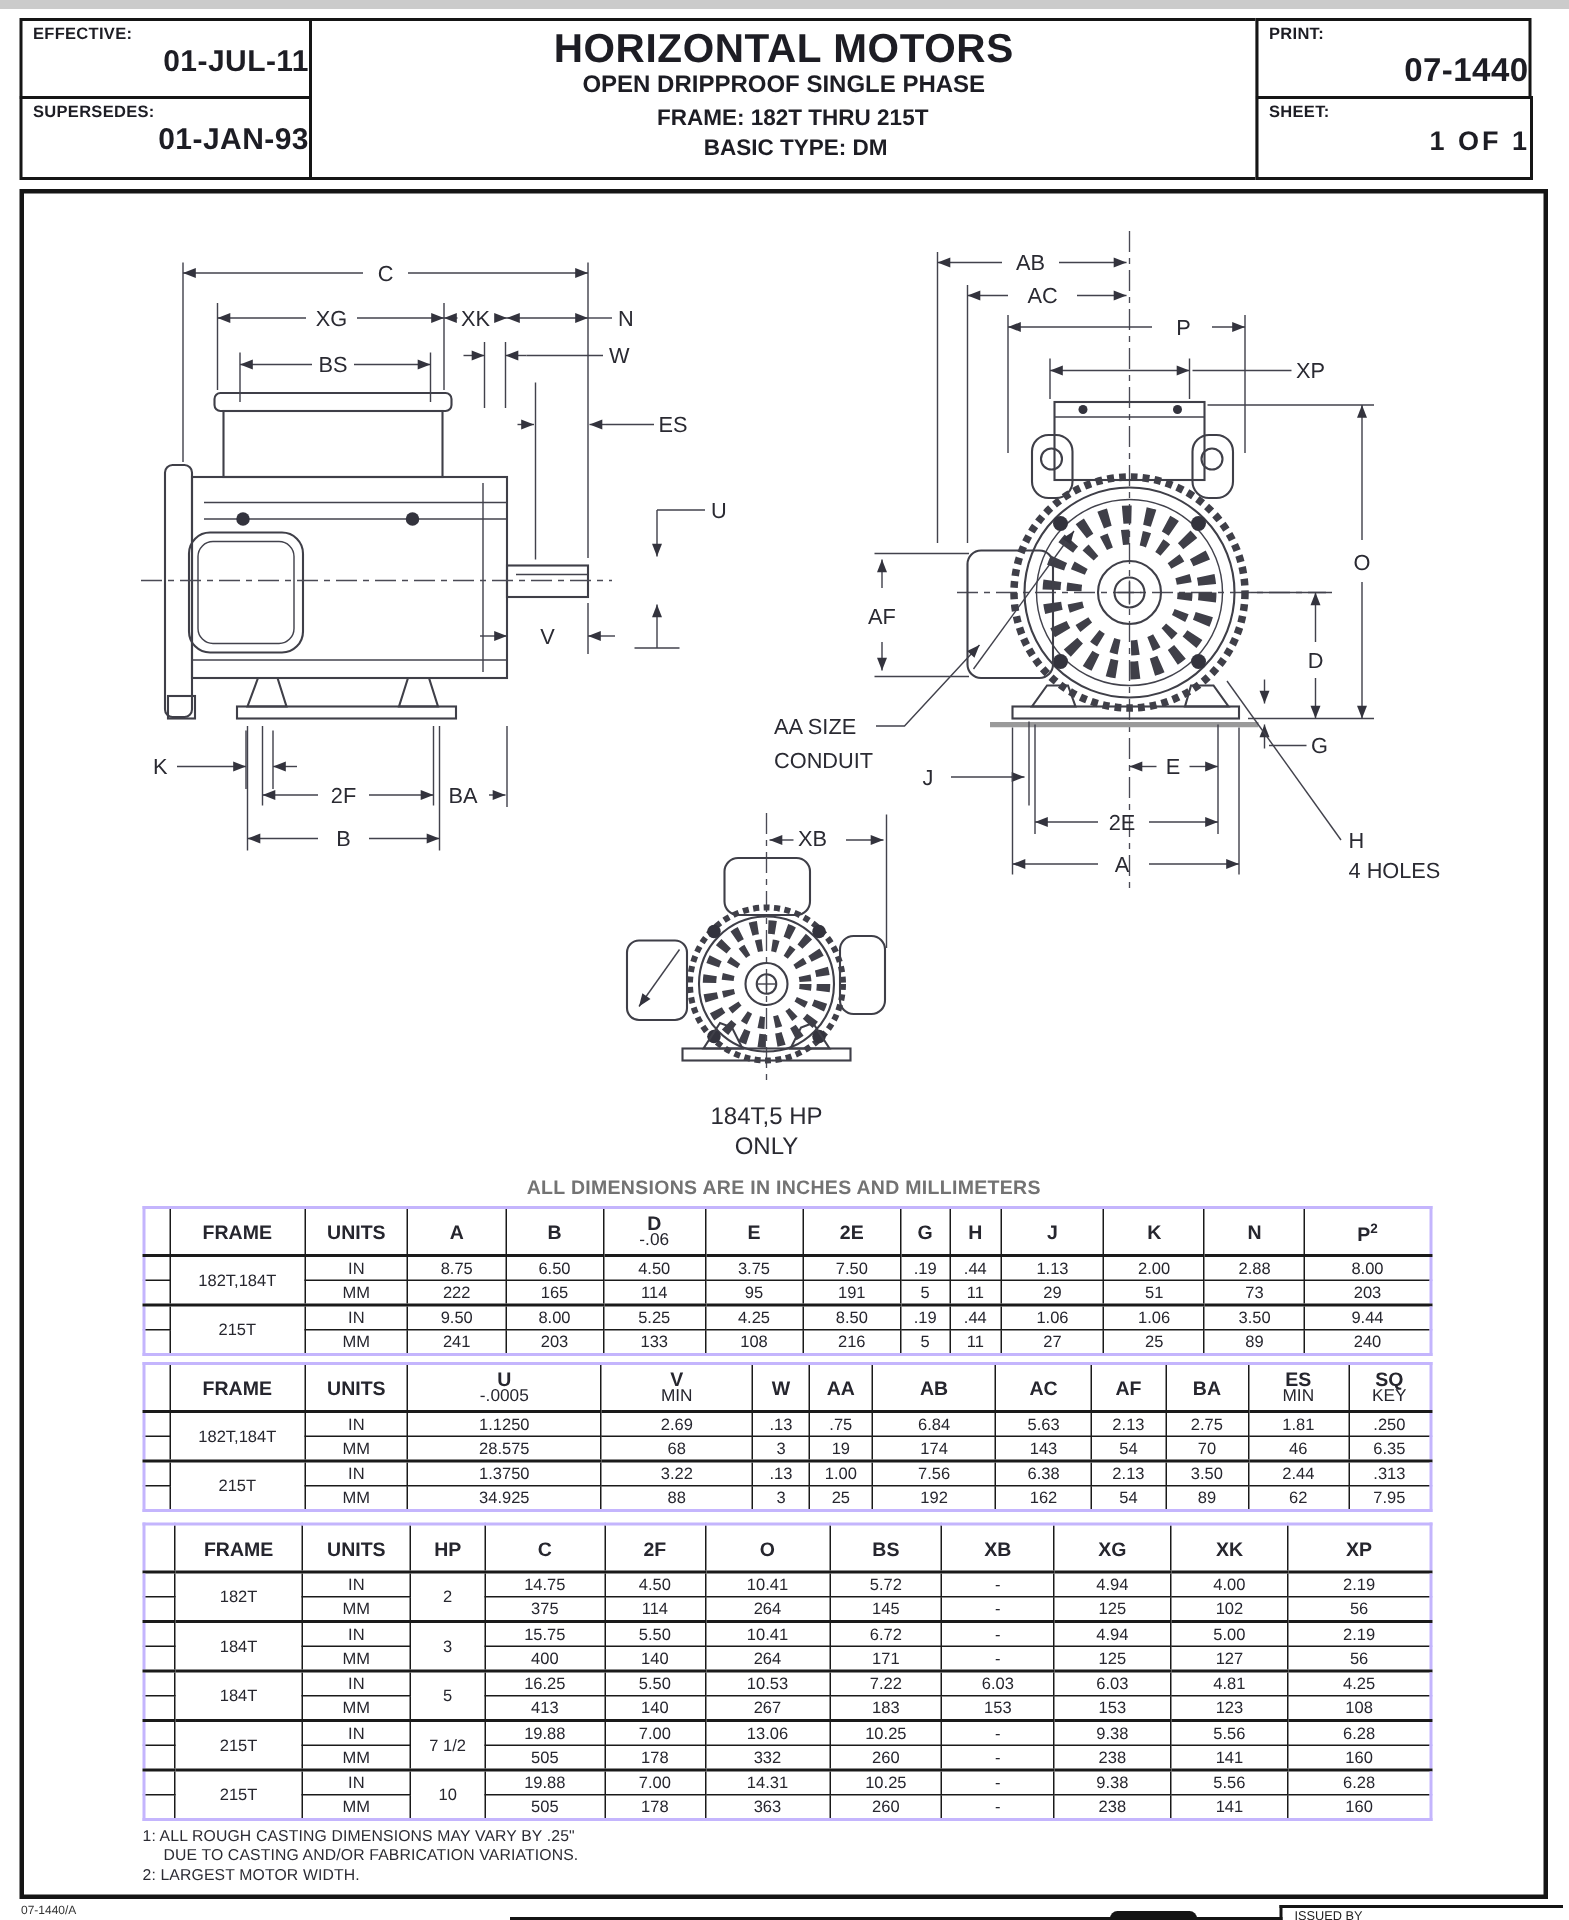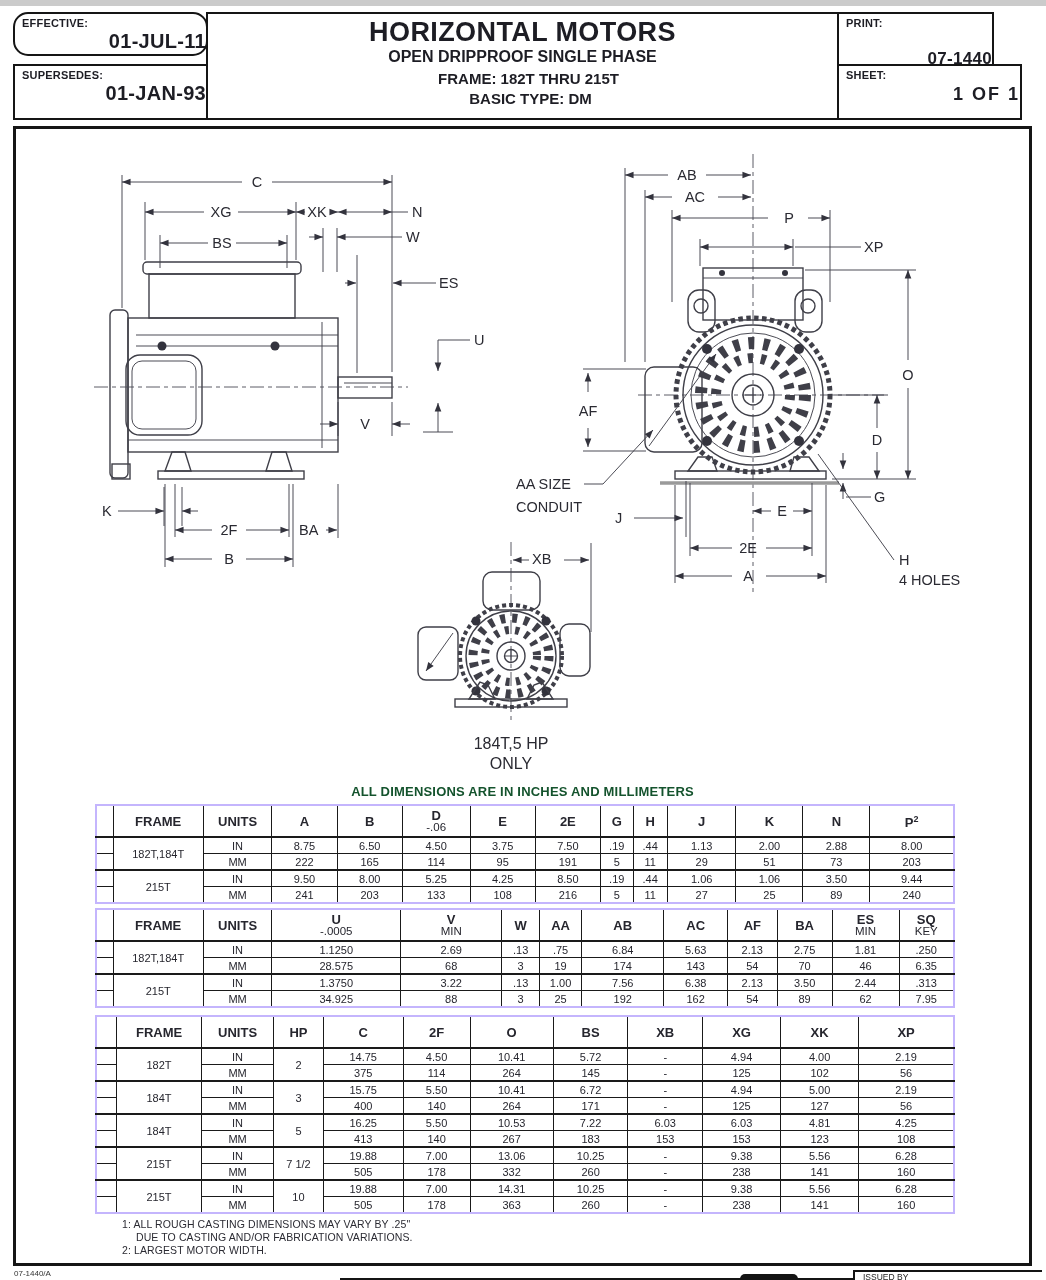--- a/index.html
+++ b/index.html
@@ -1,52 +1,52 @@
 <!DOCTYPE html>
 <html><head>
 <meta charset="utf-8">
 <style>
   html,body{margin:0;padding:0;background:#e9e9e9;}
   .page{position:relative;width:1046px;height:1280px;background:#fff;overflow:hidden;
         font-family:"Liberation Sans",sans-serif;color:#1d1d24;}
   #scan-top{position:absolute;left:0;top:0;width:100%;height:6px;background:#cbcbcb;}
   
   .hdr-box{position:absolute;border:2px solid #151515;background:#fff;box-sizing:border-box;}
-  #hdr-left-top{left:13px;top:12px;width:195px;height:44px;border-radius:15px;}
+  #hdr-left-top{left:13px;top:12px;width:195px;height:54px;}
   #hdr-left-bot{left:13px;top:64px;width:195px;height:56px;}
   #hdr-center{left:206px;top:12px;width:633px;height:108px;text-align:center;}
-  #hdr-right-top{left:837px;top:12px;width:157px;height:54px;}
+  #hdr-right-top{left:837px;top:12px;width:184px;height:54px;}
   #hdr-right-bot{left:837px;top:64px;width:185px;height:56px;}
   .hdr-label{font-size:11px;font-weight:bold;padding:3px 0 0 7px;letter-spacing:.2px;}
   .hdr-value{text-align:right;font-weight:bold;font-size:20px;margin-top:1px;letter-spacing:.3px;}
-  #print-value{font-size:17px;margin-top:20px;}
+  #print-value{font-size:22px;margin-top:5px;}
   #sheet-value{font-size:18px;margin-top:3px;letter-spacing:2px;}
   .t1{font-size:27px;font-weight:bold;line-height:30px;margin-top:3px;letter-spacing:.4px;}
   .t2{font-size:16px;font-weight:bold;line-height:19px;}
   .t3{font-size:15px;font-weight:bold;line-height:21px;margin-top:2px;padding-left:12px;}
   .t4{font-size:15px;font-weight:bold;line-height:20px;padding-left:16px;}
   
   .main-frame{position:absolute;left:13px;top:126px;width:1019px;height:1140px;
               border:3px solid #151515;box-sizing:border-box;background:#fff;}
   #diagram{position:absolute;left:70px;top:11px;width:880px;height:640px;}
   .dims-note{position:absolute;top:655px;left:0;width:100%;text-align:center;
-             font-size:13px;font-weight:bold;letter-spacing:.2px;color:#14532d;}
+             font-size:13px;font-weight:bold;letter-spacing:.2px;color:#737373;}
   
   table.dim{position:absolute;left:79px;width:860px;border-collapse:collapse;table-layout:fixed;
             background:#fff;border:2px solid #c4b5fd;font-size:11px;color:#26262e;}
   #table1{top:675px;} #table2{top:779px;} #table3{top:886px;}
   table.dim th,table.dim td{border:1px solid #1a1a1a;text-align:center;vertical-align:middle;
             padding:0;height:15px;overflow:hidden;white-space:nowrap;}
   table.dim thead th{font-size:13px;font-weight:bold;height:30px;border-bottom-width:2px;}
   table.dim tr.group-start td{border-top-width:2px;}
   .hl1{line-height:13px;font-size:13px;font-weight:bold;}
   .hl2{line-height:11px;font-size:11.5px;font-weight:normal;}
   .hl1 sup{font-size:9px;}
   
-  .note{position:absolute;font-size:10.5px;line-height:13px;color:#2b2b33;letter-spacing:.1px;margin-left:27px;}
+  .note{position:absolute;font-size:10.5px;line-height:13px;color:#2b2b33;letter-spacing:.1px;}
   #notes-left{left:79px;top:1089px;}
   #notes-right{left:565px;top:1089px;}
   .note .ind{padding-left:14px;}
   
   #doc-num{position:absolute;left:14px;top:1269px;font-size:8px;color:#333;}
   #blob{position:absolute;left:740px;top:1274px;width:58px;height:8px;background:#141414;border-radius:5px 5px 0 0;}
   #bottom-line{position:absolute;left:340px;top:1278px;width:515px;height:2px;background:#141414;}
   #issued-box{position:absolute;left:853px;top:1270px;width:179px;height:10px;
               border-left:2px solid #141414;border-top:2px solid #141414;font-size:8.5px;color:#222;padding-left:8px;}
   

